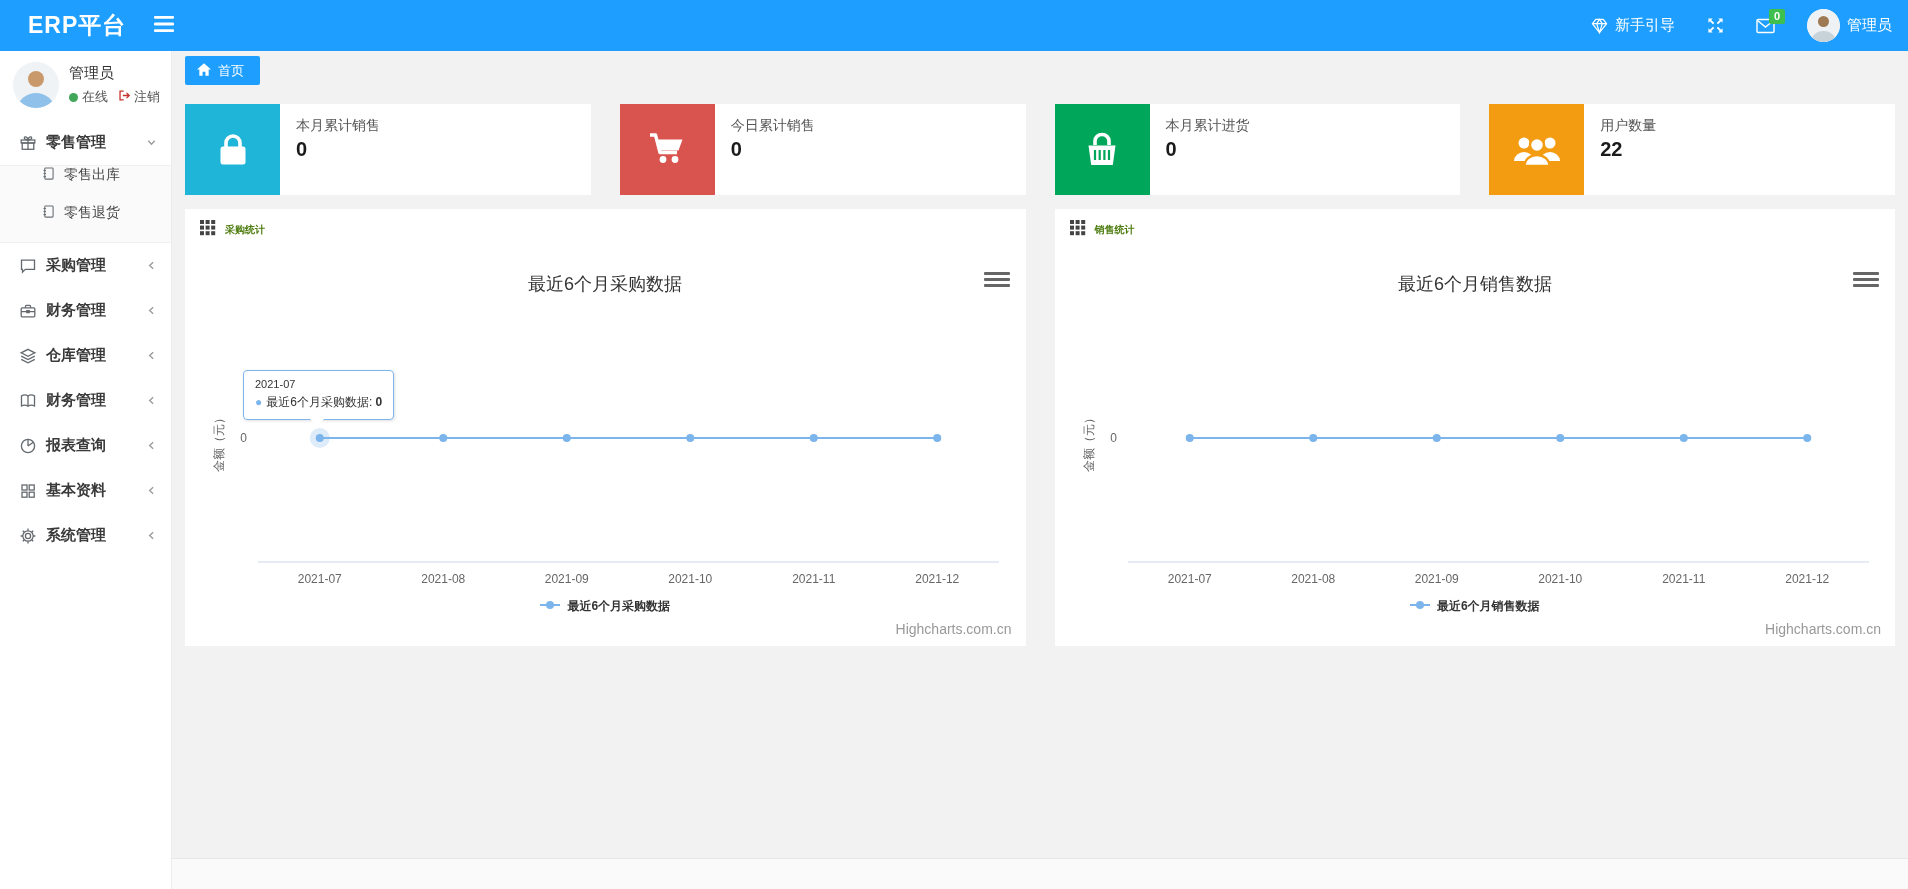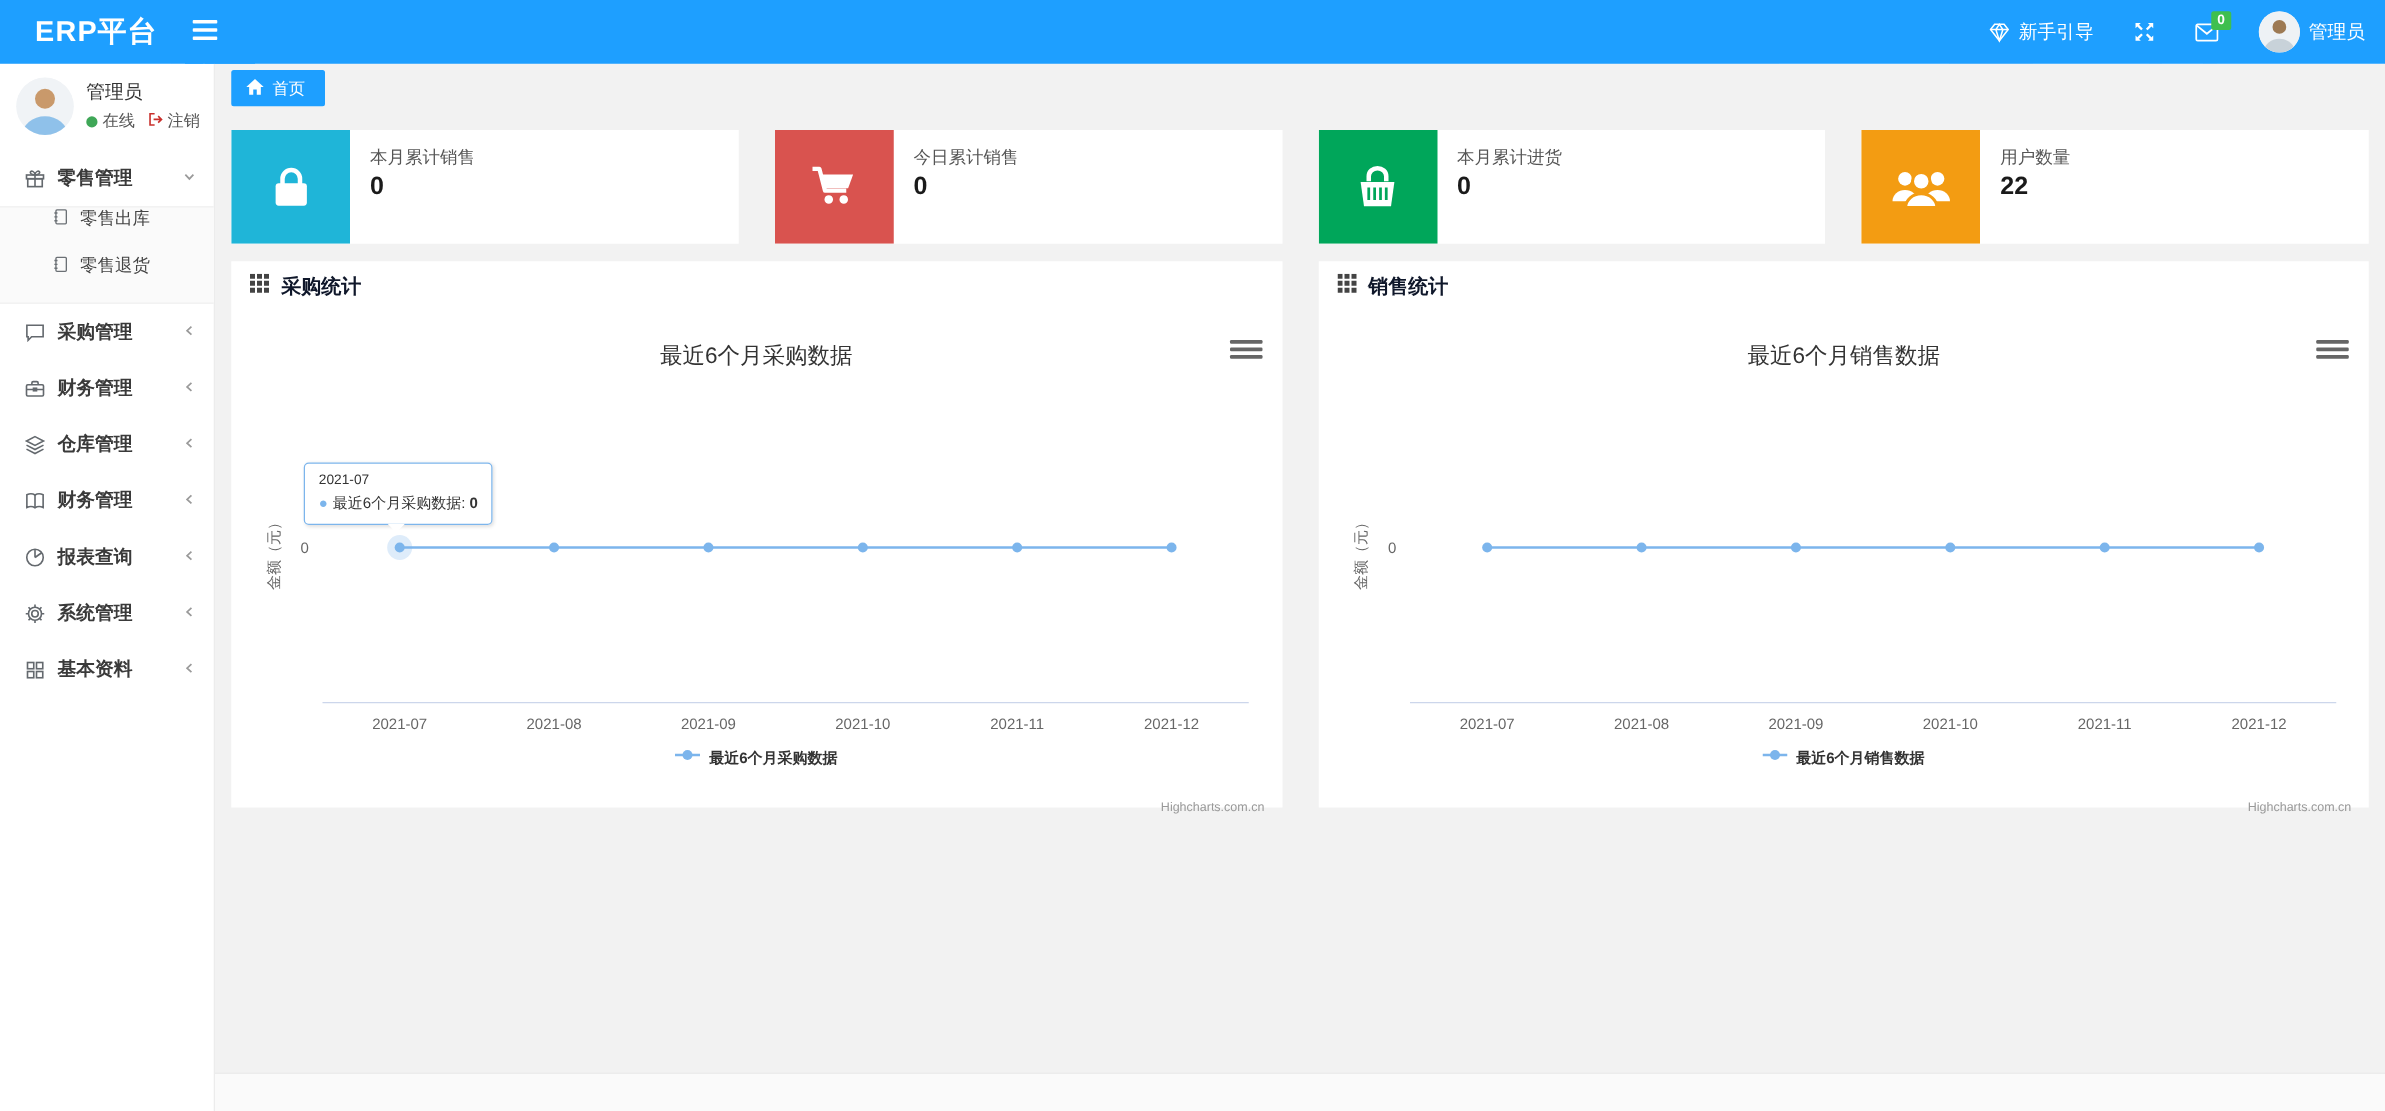--- a/index.html
+++ b/index.html
@@ -44,33 +44,33 @@
   .cards { display:flex; gap:29px; margin:19px 13px 0 13px; }
   .stat-card { flex:1; height:91px; background:#fff; display:flex; overflow:hidden; }
   .stat-icon { width:95px; height:91px; flex:none; display:flex; align-items:center; justify-content:center; }
   .stat-text { padding:13px 0 0 16px; }
   .stat-title { font-size:14px; color:#555; }
   .stat-value { font-size:20px; font-weight:bold; color:#1a1a1a; margin-top:3px; }
 
   .panels { display:flex; gap:29px; margin:14px 13px 0 13px; }
   .panel { flex:1; background:#fff; }
   .panel-header { height:41px; display:flex; align-items:center; gap:9px; padding-left:15px; }
-  .panel-title { font-size:16px; font-weight:600; color:#0f172a; }
+  .panel-title { font-size:10px; font-weight:600; color:#4d7c0f; }
   .chart-body { position:relative; height:396px; }
   .chart-svg { position:absolute; left:0; top:0; }
   .chart-menu-btn { position:absolute; right:16px; top:18px; width:26px; height:22px; display:flex; flex-direction:column; justify-content:center; gap:3px; cursor:pointer; }
   .chart-menu-btn i { display:block; height:3px; background:#666; border-radius:1px; }
   .hc-tooltip { position:absolute; left:58px; top:120px; background:rgba(255,255,255,0.96); border:1px solid #7cb5ec; border-radius:4px; padding:7px 11px 8px 11px; font-size:12px; color:#333; box-shadow:1px 1px 3px rgba(0,0,0,0.12); white-space:nowrap; z-index:5; }
   .hc-tooltip .tt-x { display:block; font-size:11px; margin-bottom:4px; }
   .tt-bullet { color:#7cb5ec; margin-right:4px; font-size:12px; }
   .tt-val { font-weight:bold; }
   .hc-tooltip::after { content:""; position:absolute; left:66px; bottom:-7px; border:7px solid transparent; border-bottom:none; border-top:7px solid #fff; }
   .chart-legend { position:absolute; left:0; right:0; top:347px; display:flex; justify-content:center; align-items:center; gap:7px; cursor:pointer; }
   .legend-label { font-size:12px; font-weight:bold; color:#333; }
-  .chart-credits { position:absolute; right:14px; top:391px; font-size:10px; color:#999; cursor:pointer; }
+  .chart-credits { position:absolute; right:14px; top:371px; font-size:14px; color:#999; cursor:pointer; }
 
   .page-footer { position:absolute; left:0; right:0; bottom:0; height:31px; background:#fafafa; border-top:1px solid #e7e7e7; }
 </style>
 </head>
 <body>
 
 <div class="app">
 
   <header class="navbar">
     <div class="brand">ERP平台</div>
@@ -230,37 +230,37 @@
               <circle cx="9" cy="9" r="6.6"></circle>
               <path d="M9 9 V2.4 M9 9 L14.3 5.2"></path>
             </svg></span>
           <span class="mi-label">报表查询</span>
           <span class="mi-caret"><svg width="11" height="11" viewBox="0 0 12 12" fill="none" stroke="currentColor" stroke-width="1.5">
               <path d="M7.8 2.5 L4 6 7.8 9.5"></path>
             </svg></span>
         </div>
         <div class="menu-item">
           <span class="mi-icon"><svg viewBox="0 0 18 18" fill="none" stroke="currentColor" stroke-width="1.3" width="18" height="18">
-              <circle cx="9" cy="9" r="2.6"></circle>
-              <circle cx="9" cy="9" r="5.2"></circle>
-              <path d="M9 1.6 V3.8 M9 14.2 V16.4 M1.6 9 H3.8 M14.2 9 H16.4 M3.8 3.8 L5.3 5.3 M12.7 12.7 L14.2 14.2 M14.2 3.8 L12.7 5.3 M5.3 12.7 L3.8 14.2"></path>
-            </svg></span>
-          <span class="mi-label">系统管理</span>
-          <span class="mi-caret"><svg width="11" height="11" viewBox="0 0 12 12" fill="none" stroke="currentColor" stroke-width="1.5">
-              <path d="M7.8 2.5 L4 6 7.8 9.5"></path>
-            </svg></span>
-        </div>
-        <div class="menu-item">
-          <span class="mi-icon"><svg viewBox="0 0 18 18" fill="none" stroke="currentColor" stroke-width="1.3" width="18" height="18">
               <rect x="3" y="3" width="5" height="5"></rect>
               <rect x="10.2" y="3" width="5" height="5"></rect>
               <rect x="3" y="10.2" width="5" height="5"></rect>
               <rect x="10.2" y="10.2" width="5" height="5"></rect>
             </svg></span>
           <span class="mi-label">基本资料</span>
+          <span class="mi-caret"><svg width="11" height="11" viewBox="0 0 12 12" fill="none" stroke="currentColor" stroke-width="1.5">
+              <path d="M7.8 2.5 L4 6 7.8 9.5"></path>
+            </svg></span>
+        </div>
+        <div class="menu-item">
+          <span class="mi-icon"><svg viewBox="0 0 18 18" fill="none" stroke="currentColor" stroke-width="1.3" width="18" height="18">
+              <circle cx="9" cy="9" r="2.6"></circle>
+              <circle cx="9" cy="9" r="5.2"></circle>
+              <path d="M9 1.6 V3.8 M9 14.2 V16.4 M1.6 9 H3.8 M14.2 9 H16.4 M3.8 3.8 L5.3 5.3 M12.7 12.7 L14.2 14.2 M14.2 3.8 L12.7 5.3 M5.3 12.7 L3.8 14.2"></path>
+            </svg></span>
+          <span class="mi-label">系统管理</span>
           <span class="mi-caret"><svg width="11" height="11" viewBox="0 0 12 12" fill="none" stroke="currentColor" stroke-width="1.5">
               <path d="M7.8 2.5 L4 6 7.8 9.5"></path>
             </svg></span>
         </div>
       </nav>
   </aside>
 
   <main class="content">
     <div class="breadcrumb-bar">
       <div class="tab-home">

